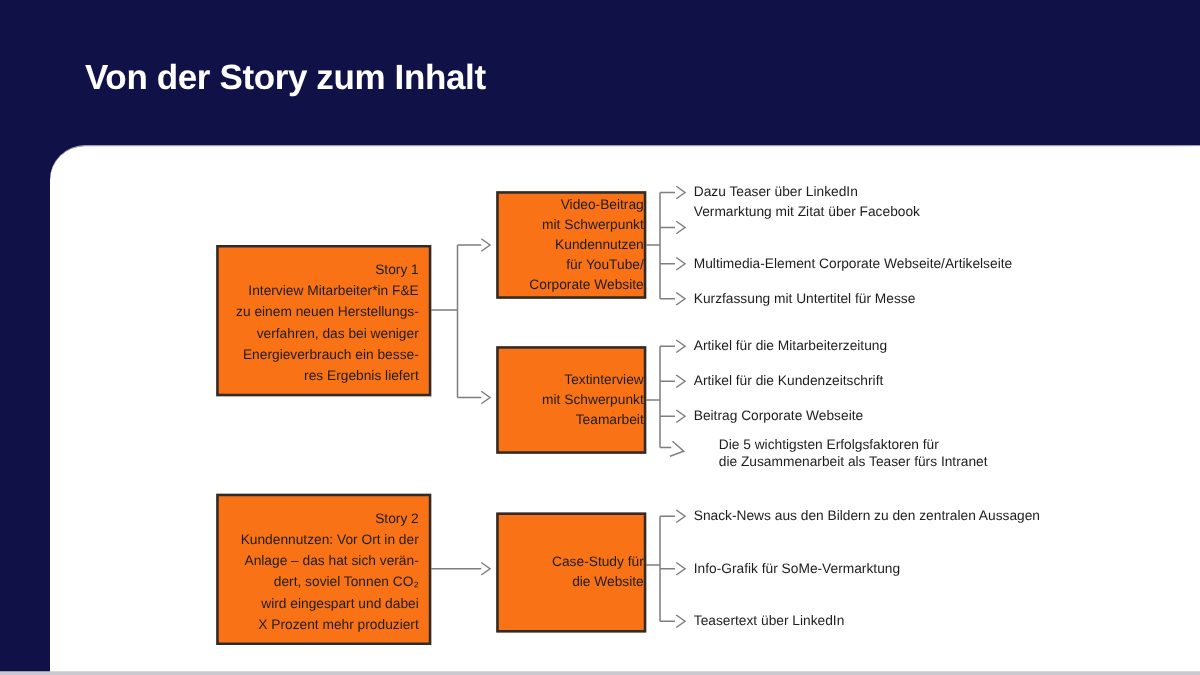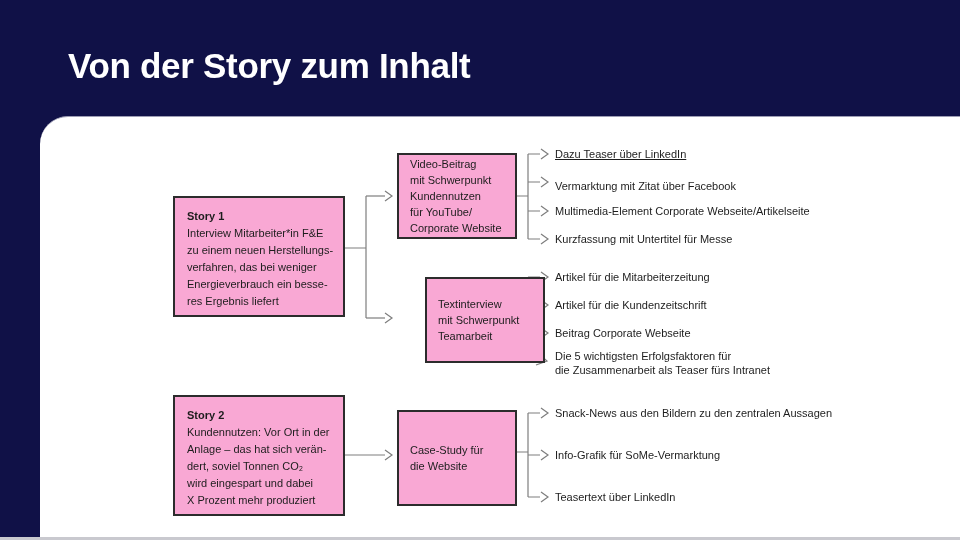--- a/index.html
+++ b/index.html
@@ -7,21 +7,21 @@
   body {
     position: relative;
     background: #101147;
     font-family: "Liberation Sans", "DejaVu Sans", sans-serif;
     color: #1d1d1d;
   }
   .slide-title {
     position: absolute;
     left: 68px;
     top: 46px;
-    font-size: 35px;
+    font-size: 28px;
     font-weight: 700;
     letter-spacing: -0.3px;
     color: #ffffff;
   }
   .content-panel {
     position: absolute;
     left: 40px;
     top: 116px;
     width: 920px;
     height: 424px;
@@ -41,31 +41,32 @@
     position: absolute;
     inset: 0;
   }
   .connectors {
     position: absolute;
     left: 0; top: 0;
     width: 960px; height: 540px;
   }
   .node {
     position: absolute;
-    background: #f9a8d4;
+    background: #f97316;
     border: 2px solid #2c2c2c;
     font-size: 11px;
     line-height: 17px;
+    text-align: right;
   }
   .story-box {
     width: 172px;
     height: 121px;
     padding: 10px 8px 8px 12px;
   }
-  .story-box .box-title { font-weight: 700; }
+  .story-box .box-title { font-weight: 400; }
   .story-box .box-body { white-space: pre-line; }
   .format-box {
     width: 120px;
     height: 86px;
     display: flex;
     flex-direction: column;
     justify-content: center;
     padding-left: 11px;
     line-height: 16px;
   }
@@ -137,40 +138,40 @@
   </div>
 
   <div class="node format-box" style="left:397px; top:153px;">
     <div class="format-label">Video-Beitrag
 mit Schwerpunkt
 Kundennutzen
 für YouTube/
 Corporate Website</div>
   </div>
 
-  <div class="node format-box" style="left:397px; top:277px;margin-left:28px;">
+  <div class="node format-box" style="left:397px; top:277px;">
     <div class="format-label">Textinterview
 mit Schwerpunkt
 Teamarbeit</div>
   </div>
 
   <div class="node format-box" style="left:397px; top:410px; height:96px;">
     <div class="format-label">Case-Study für
 die Website</div>
   </div>
 
-  <div class="output-label" style="top:154px;text-decoration:underline;">Dazu Teaser über LinkedIn</div>
-  <div class="output-label" style="top:186px;text-align:right;">Vermarktung mit Zitat über Facebook</div>
+  <div class="output-label" style="top:154px;">Dazu Teaser über LinkedIn</div>
+  <div class="output-label" style="top:170px;text-align:right;">Vermarktung mit Zitat über Facebook</div>
   <div class="output-label" style="top:211px;">Multimedia-Element Corporate Webseite/Artikelseite</div>
   <div class="output-label" style="top:239px;">Kurzfassung mit Untertitel für Messe</div>
 
   <div class="output-label" style="top:305px;">Artikel für die Kundenzeitschrift</div>
   <div class="output-label" style="top:277px;">Artikel für die Mitarbeiterzeitung</div>
   <div class="output-label" style="top:333px;text-align:right;">Beitrag Corporate Webseite</div>
-  <div class="output-label" style="top:363px;">Die 5 wichtigsten Erfolgsfaktoren für
+  <div class="output-label" style="top:363px;margin-left:20px;">Die 5 wichtigsten Erfolgsfaktoren für
 die Zusammenarbeit als Teaser fürs Intranet</div>
 
   <div class="output-label" style="top:413px;">Snack-News aus den Bildern zu den zentralen Aussagen</div>
   <div class="output-label" style="top:455px;">Info-Grafik für SoMe-Vermarktung</div>
   <div class="output-label" style="top:497px;">Teasertext über LinkedIn</div>
 
 </div>
 
 <div class="bottom-edge"></div>
 

